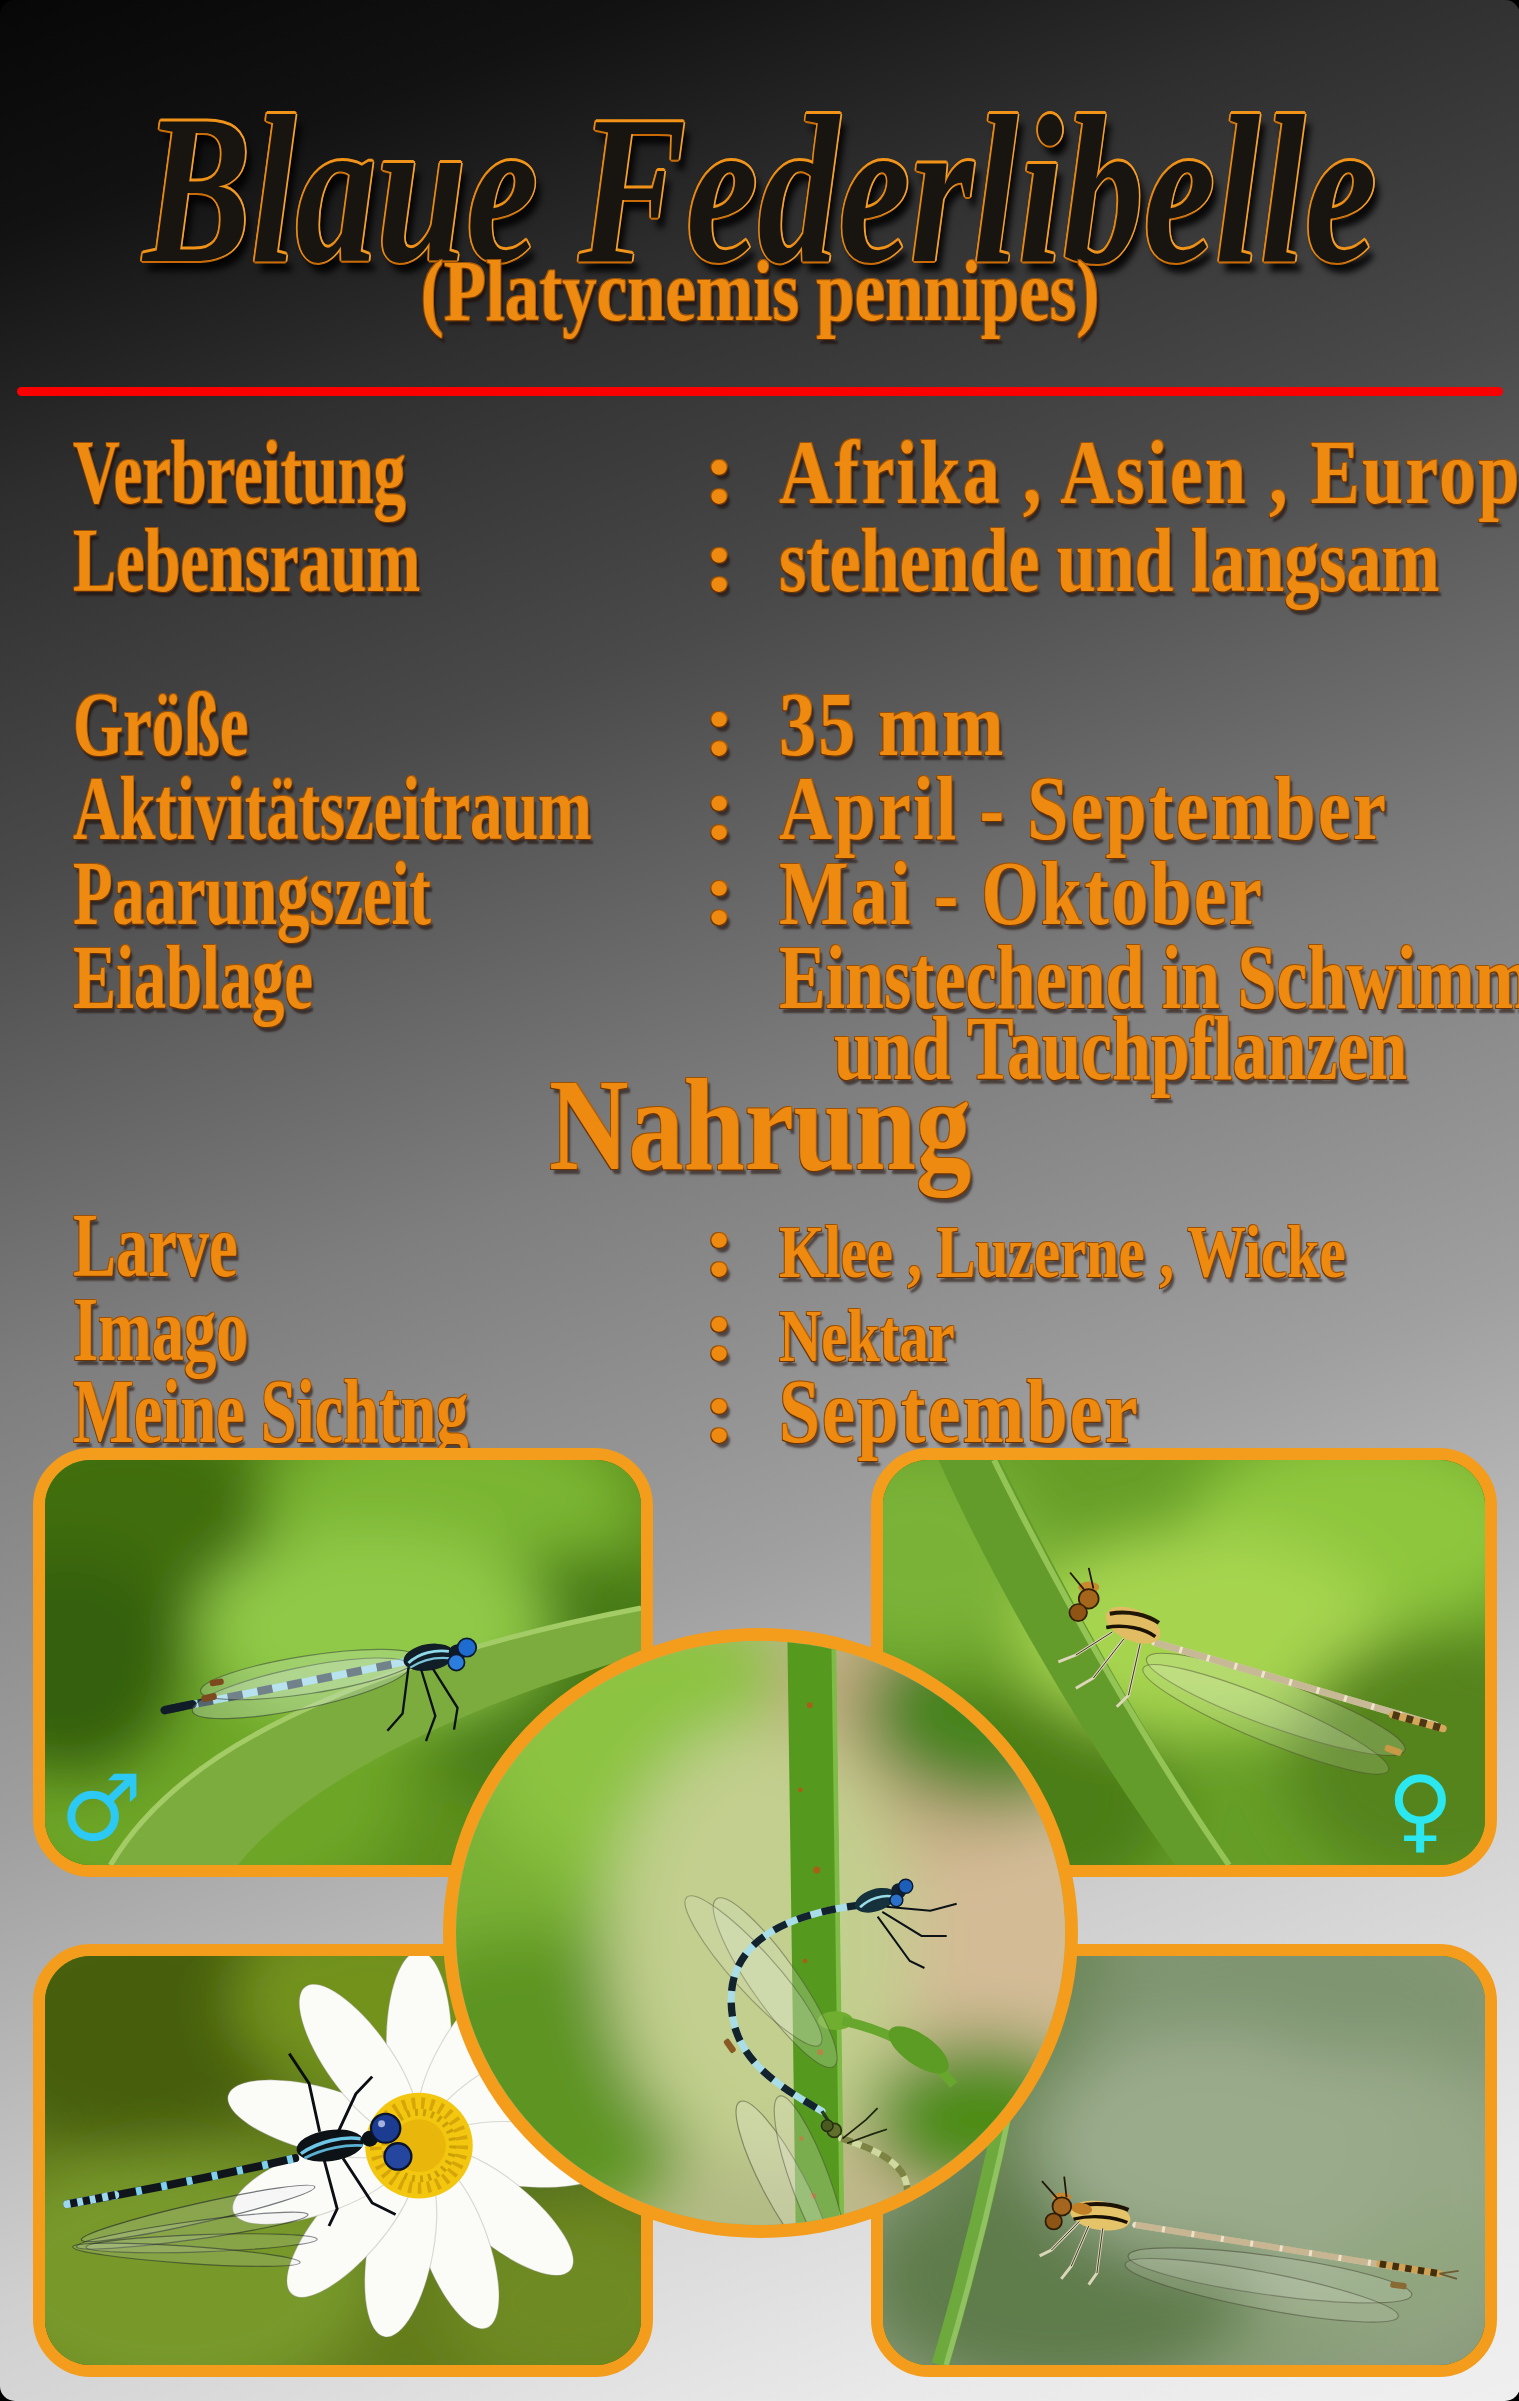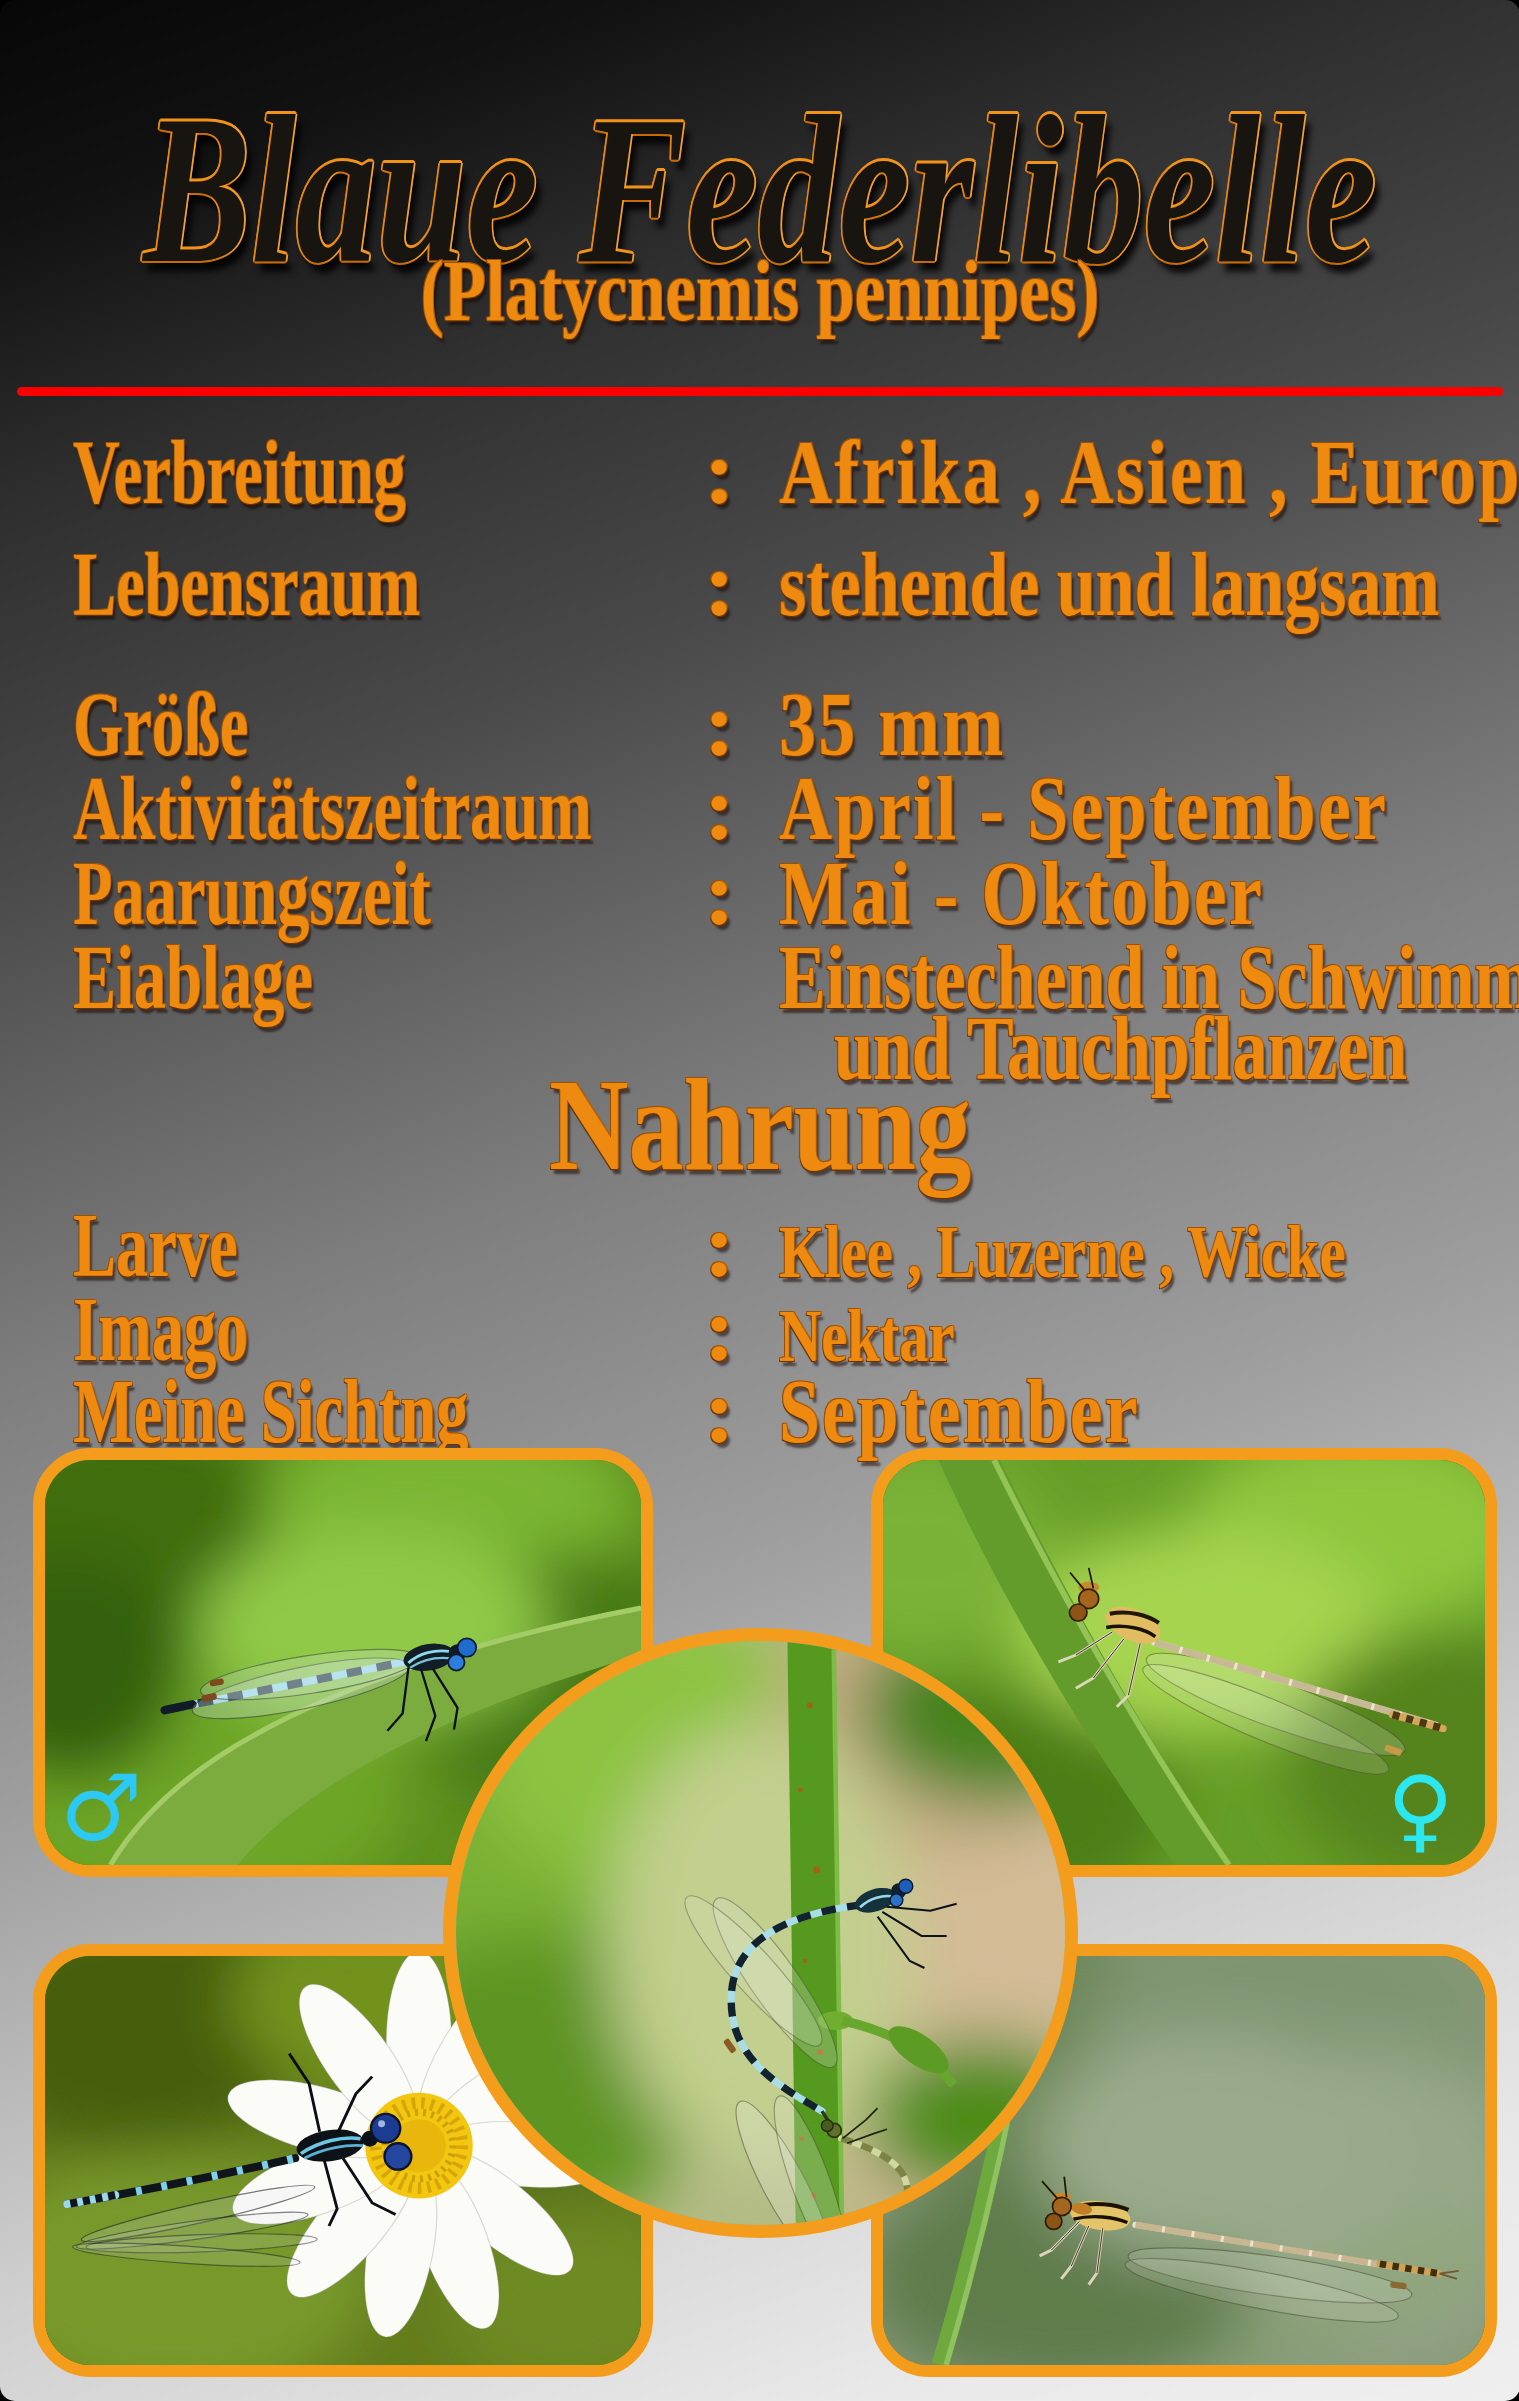--- a/index.html
+++ b/index.html
@@ -62,21 +62,21 @@
   <div class="abs otext" style="top:248px;left:0;width:1520px;text-align:center;font-size:86px;font-weight:bold;line-height:1;transform:scaleX(.80);transform-origin:center top;">(Platycnemis pennipes)</div>
 
   <div class="abs" style="top:387px;left:17px;width:1486px;height:9px;background:#fb0000;border-radius:4.9px;"></div>
 
   <div class="row otext" style="top:426px;">
     <span class="lbl">Verbreitung</span>
     <span class="sep">:</span>
     <span class="val wide">Afrika , Asien , Europa</span>
   </div>
 
-  <div class="row otext" style="top:514px;margin-top:24px;">
+  <div class="row otext" style="top:514px;">
     <span class="lbl">Lebensraum</span>
     <span class="sep">:</span>
     <span class="val cond">stehende und langsam</span>
   </div>
 
   <div class="row otext" style="top:678px;padding-left:25px;">
     <span class="lbl">Größe</span>
     <span class="sep">:</span>
     <span class="val wide">35 mm</span>
   </div>

